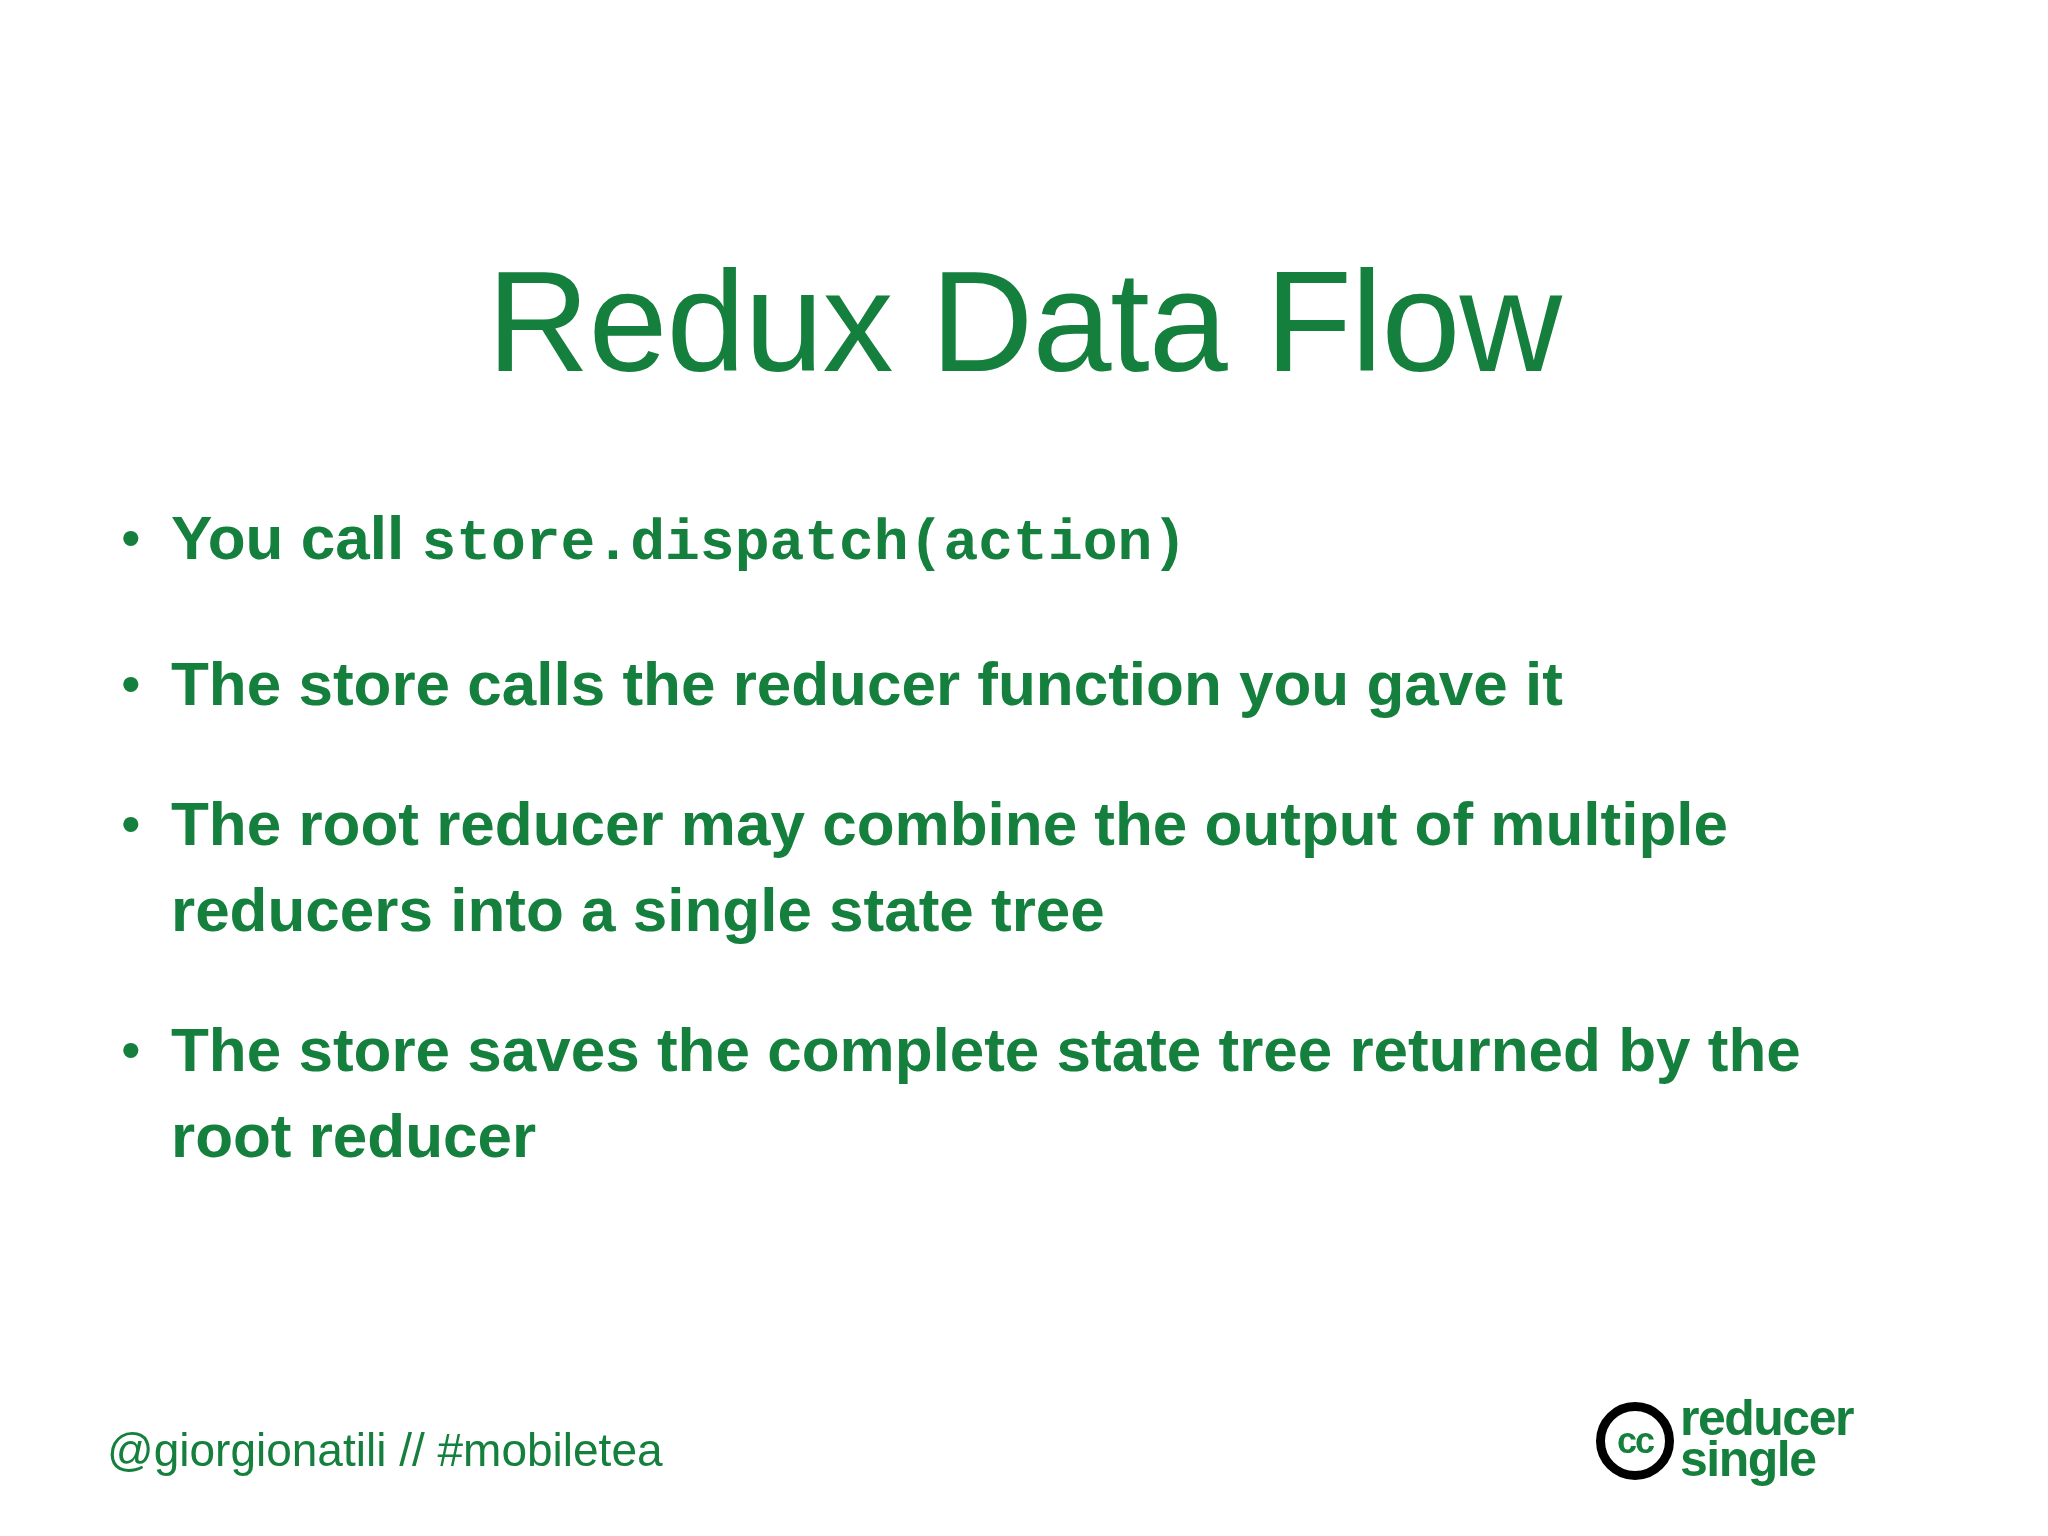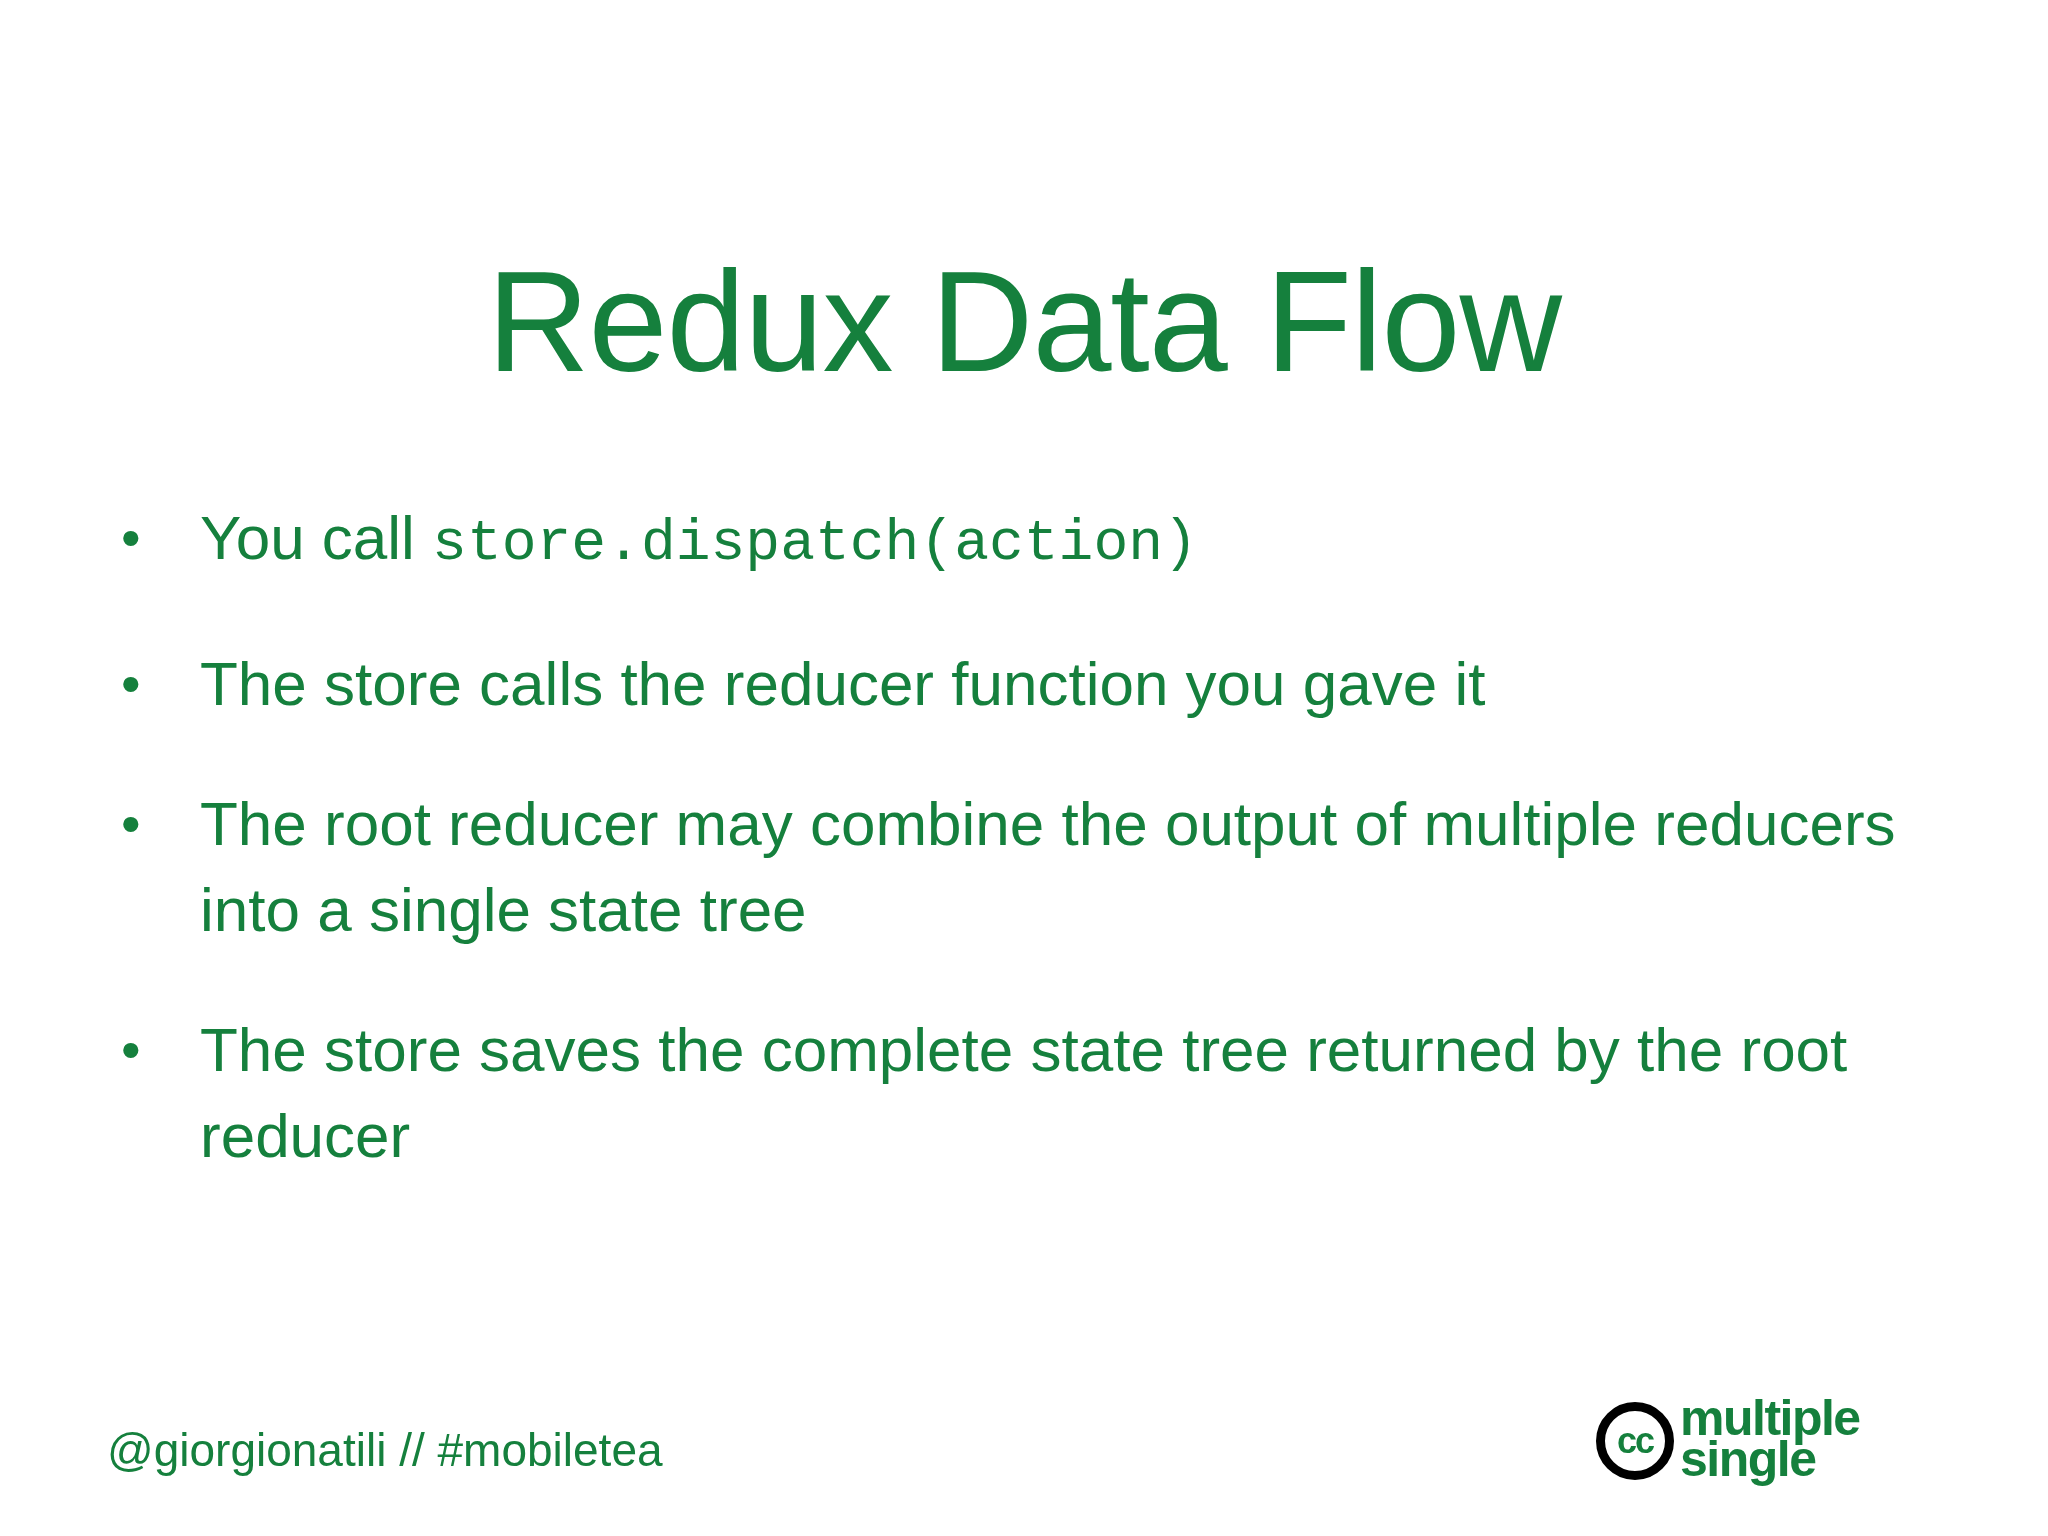--- a/index.html
+++ b/index.html
@@ -73,23 +73,22 @@
     font-size: 56px;
     line-height: 86px;
     text-align: left;
     padding-left: 16px;
     box-sizing: border-box;
   }
   .bullet-text {
     flex: 1 1 auto;
     font-size: 62px;
     line-height: 86px;
-    font-weight: 400;
+    font-weight: 700;
     letter-spacing: 0px;
-    margin-left: 29px;
   }
   .bullet-text .code {
     font-family: "Liberation Mono", "DejaVu Sans Mono", monospace;
     font-size: 58px;
     letter-spacing: 0px;
   }
 
   
   #footer-handle {
     position: absolute;
@@ -170,18 +169,18 @@
       <div class="bullet-text">The store saves the complete state tree returned by the root reducer</div>
     </div>
 
   </div>
 
   <div id="footer-handle">@giorgionatili  //  #mobiletea</div>
 
   <div id="cc-logo">
     <div id="cc-mark">cc</div>
     <div id="cc-words">
-      <span>multiple</span>
+      <span>reducer</span>
       <span>single</span>
     </div>
   </div>
 
 </div>
 
 </body></html>

